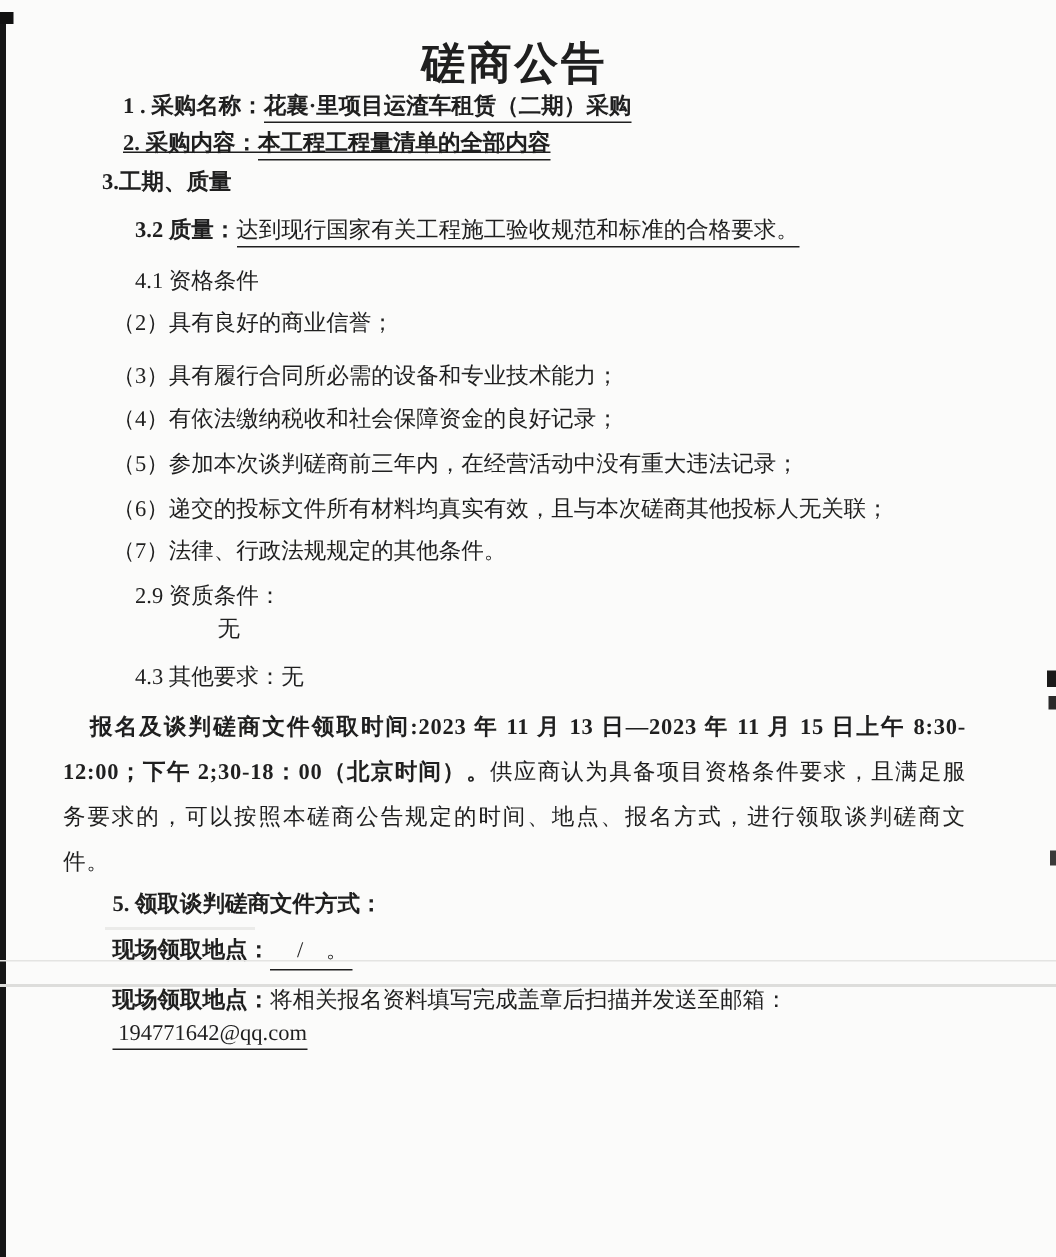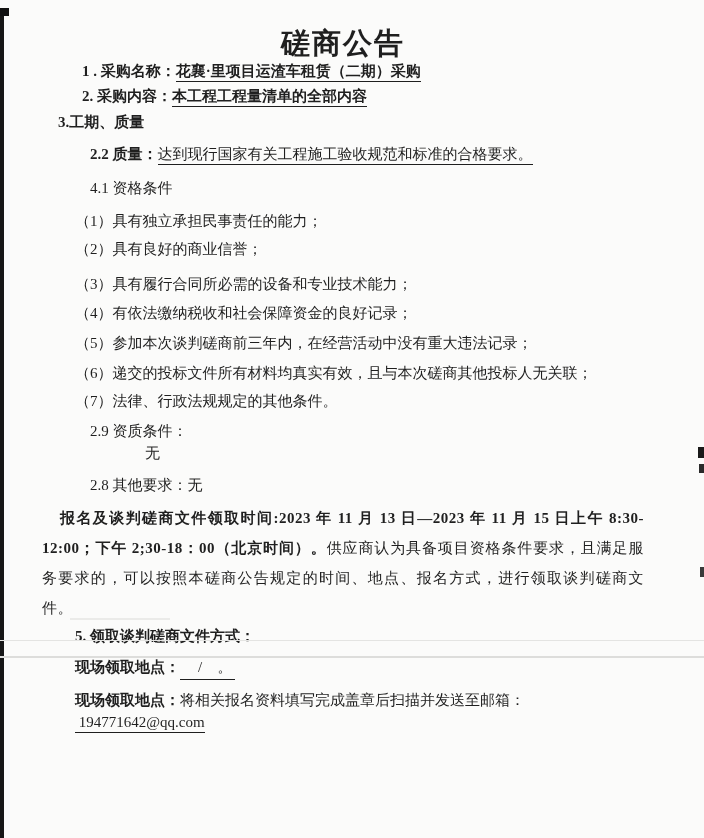--- a/index.html
+++ b/index.html
@@ -33,27 +33,27 @@
     text-decoration: underline;
     text-underline-offset: 3px;
     text-decoration-thickness: 1px;
   }
   .u {
     border-bottom: 1px solid #1f1f1f;
     padding-bottom: 2px;
     white-space: pre;
   }
   .ml21 { margin-left: 21px; }
-  .ml26 { margin-left: 16px; }
+  .ml26 { margin-left: 26px; }
   .ml33 { margin-left: 33px; }
   .ml40 { margin-left: 40px; }
   .ml48 { margin-left: 48px; }
   .ml103 { margin-left: 103px; }
   .mt-4 { margin-top: -4px; } .mt0 { margin-top: 0; }
-  .mt2 { margin-top: 2px; } .mt3 { margin-top: 3px; }
+  .mt2 { margin-top: 2px; } .mt3 { margin-top: 3px; text-decoration: underline; }
   .mt4 { margin-top: 4px; } .mt6 { margin-top: 6px; }
   .mt7 { margin-top: 7px; } .mt8 { margin-top: 8px; }
   .mt9 { margin-top: 9px; } .mt10 { margin-top: 10px; }
   .mt11 { margin-top: 11px; } .mt12 { margin-top: 12px; }
   .mt13 { margin-top: 13px; }
   .reg-para {
     margin-top: 7px;
     line-height: 30px;
     text-align: justify;
     text-indent: 1.2em;
@@ -94,37 +94,36 @@
   <h1 class="title">磋商公告</h1>
 
 
   <p class="ml40 mt-4 b"><span>1 . 采购名称：</span><span class="u">花襄·里项目运渣车租赁（二期）采购</span></p>
 
   <p class="ml40 mt3 b"><span>2. 采购内容：</span><span class="u">本工程工程量清单的全部内容</span></p>
 
   <p class="ml26 mt4 b">3.工期、质量</p>
 
 
-  <p class="ml48 mt10"><span class="b">2.2 质量：</span><span class="u">达到现行国家有关工程施工验收规范和标准的合格要求。</span></p>
+  <p class="ml48 mt10"><span class="b">3.2 质量：</span><span class="u">达到现行国家有关工程施工验收规范和标准的合格要求。</span></p>
 
 
   <p class="ml48 mt12">4.1 资格条件</p>
 
-  <p class="ml33 mt11">（1）具有独立承担民事责任的能力；</p>
   <p class="ml33 mt6">（2）具有良好的商业信誉；</p>
   <p class="ml33 mt13">（3）具有履行合同所必需的设备和专业技术能力；</p>
   <p class="ml33 mt7">（4）有依法缴纳税收和社会保障资金的良好记录；</p>
   <p class="ml33 mt8">（5）参加本次谈判磋商前三年内，在经营活动中没有重大违法记录；</p>
   <p class="ml33 mt8">（6）递交的投标文件所有材料均真实有效，且与本次磋商其他投标人无关联；</p>
   <p class="ml33 mt6">（7）法律、行政法规规定的其他条件。</p>
 
   <p class="ml48 mt8">2.9 资质条件：</p>
   <p class="ml103 mt0">无</p>
 
-  <p class="ml48 mt10"><span>2.8 其他要求：</span><span>无</span></p>
+  <p class="ml48 mt10"><span>4.3 其他要求：</span><span>无</span></p>
 
   <p class="reg-para"><span class="b">报名及谈判磋商文件领取时间:2023 年 11 月 13 日—2023 年 11 月 15 日上午 8:30-12:00；下午 2;30-18：00（北京时间）。</span><span>供应商认为具备项目资格条件要求，且满足服务要求的，可以按照本磋商公告规定的时间、地点、报名方式，进行领取谈判磋商文件。</span></p>
 
   <p class="ml33 mt2 b">5.  领取谈判磋商文件方式：</p>
 
   <p class="ml33 mt9"><span class="b">现场领取地点：</span><span class="blank">　/　。</span></p>
 
   <p class="ml33 mt9"><span class="b">现场领取地点：</span><span>将相关报名资料填写完成盖章后扫描并发送至邮箱：</span><span class="u"> 194771642@qq.com</span></p>
 
 </div>

